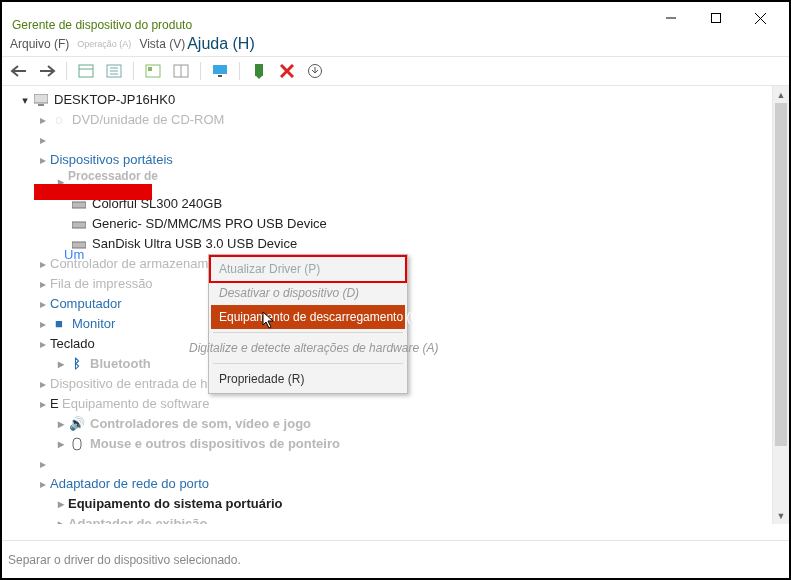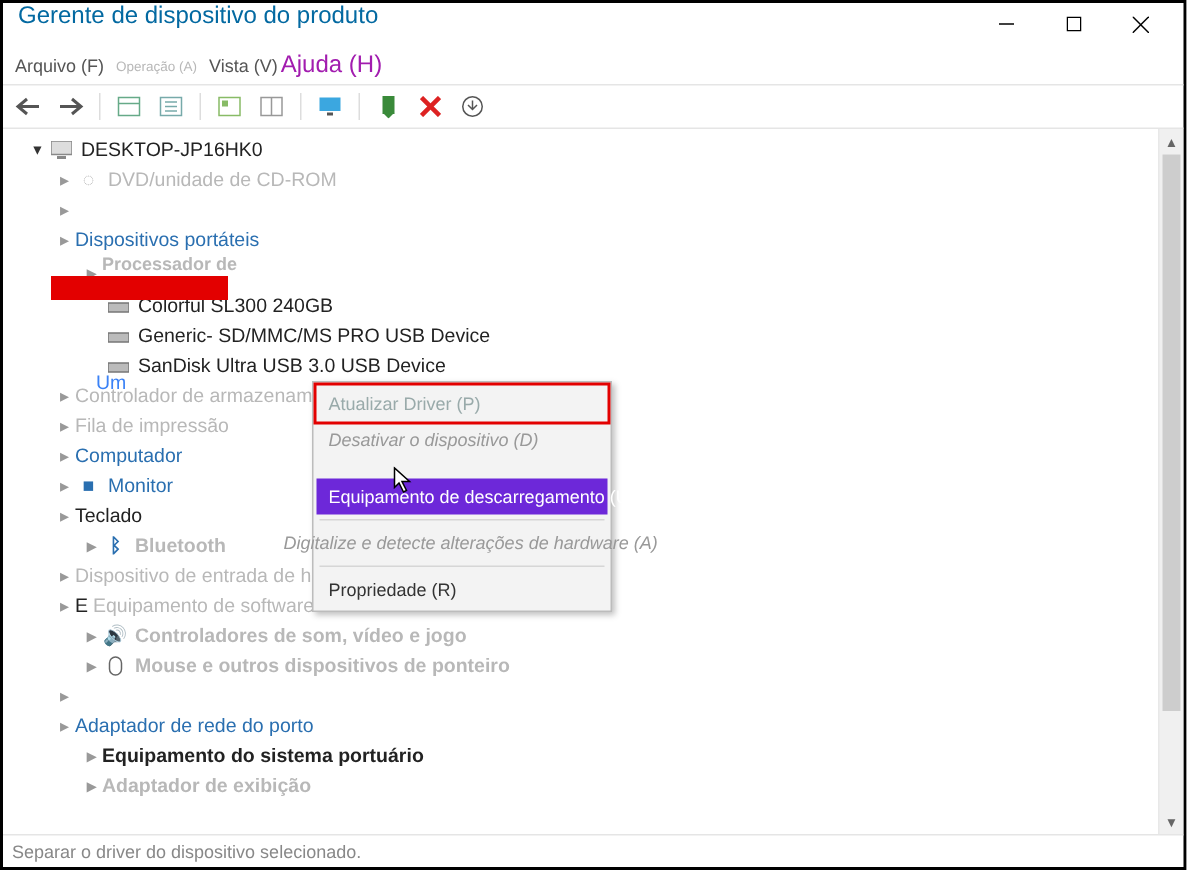--- a/index.html
+++ b/index.html
@@ -2,36 +2,36 @@
 <html><head>
 <meta charset="utf-8">
 <style>
   * { box-sizing: border-box; font-family: "Segoe UI", Tahoma, sans-serif; }
   body { margin: 0; padding: 0; background: #888; }
   .window {
     width: 791px; height: 580px; background: #fff; border: 2px solid #000;
     display: flex; flex-direction: column; position: relative;
   }
   .titlebar {
-    height: 30px; display: flex; align-items: flex-start; padding: 0 6px;
-    font-size: 16px; color: #0369a1;
+    height: 30px; display: flex; align-items: flex-end; padding: 0 6px;
+    font-size: 12px; color: #4d7c0f;
   }
   .titlebar .title { flex: 1; padding-left: 4px; }
   .win-controls { display: flex; gap: 0; }
   .win-btn {
     width: 45px; height: 28px; display: flex; align-items: center;
     justify-content: center; font-size: 14px; font-family: "Segoe UI Symbol", sans-serif;
     cursor: default;
   }
   .win-btn svg { stroke: #000; stroke-width: 1; fill: none; }
   .menubar {
     height: 24px; display: flex; align-items: center; padding: 0 8px;
     font-size: 12px; color: #555; gap: 8px;
   }
-  .menubar .ghost { color: #a21caf; font-size: 16px; }
+  .menubar .ghost { color: #0c4a6e; font-size: 16px; }
   .toolbar {
     height: 30px; border-top: 1px solid #e5e5e5; border-bottom: 1px solid #e5e5e5;
     display: flex; align-items: center; padding: 0 6px; gap: 6px;
   }
   .tool { width: 22px; height: 22px; display: flex; align-items: center; justify-content: center; }
   .tool svg { display: block; }
   .sep { width: 1px; height: 18px; background: #ddd; margin: 0 2px; }
   .content {
     flex: 1; overflow: hidden; position: relative; display: flex;
   }
@@ -59,34 +59,34 @@
     color: #3b82f6; z-index: 0;
   }
   .scrollbar {
     width: 17px; background: #f0f0f0; border-left: 1px solid #e8e8e8;
     display: flex; flex-direction: column;
   }
   .sb-btn { height: 17px; display:flex; align-items:center; justify-content:center; font-size:9px; color:#666;}
   .sb-track { flex: 1; position: relative; }
   .sb-thumb { position: absolute; left: 2px; right: 2px; top: 0; height: 85%; background: #cdcdcd; }
   .statusbar {
-    height: 22px; border-top: 1px solid #e5e5e5; font-size: 12px; color: #888;
-    display: flex; align-items: center; padding: 0 6px;
+    height: 38px; border-top: 1px solid #e5e5e5; font-size: 12px; color: #888;
+    display: flex; align-items: center; padding: 0 6px; margin-top: 16px;
   }
   
   .ctx {
     position: absolute; left: 206px; top: 168px; width: 200px;
     background: #f3f3f3; border: 1px solid #bcbcbc;
     box-shadow: 2px 2px 4px rgba(0,0,0,0.25);
     padding: 2px; font-size: 12px; color: #333; z-index: 10;
   }
   .ctx-item {
     padding: 5px 8px; white-space: nowrap;
   }
-  .ctx-item.hl { background: #6d28d9; color: #fff; margin-top: 14px; }
+  .ctx-item.hl { background: #c2410c; color: #fff; }
   .ctx-sep { height: 1px; background: #d6d6d6; margin: 3px 2px; }
   .ctx-redoutline { outline: 2px solid #e30000; color: #9aa; }
   .ctx-ghost { color: #999; font-style: italic; }
   .cursor {
     position: absolute; left: 260px; top: 225px; z-index: 20;
     pointer-events: none;
   }
   .twoLine { line-height: 12px; font-size: 12px; }
 </style>
 </head>

